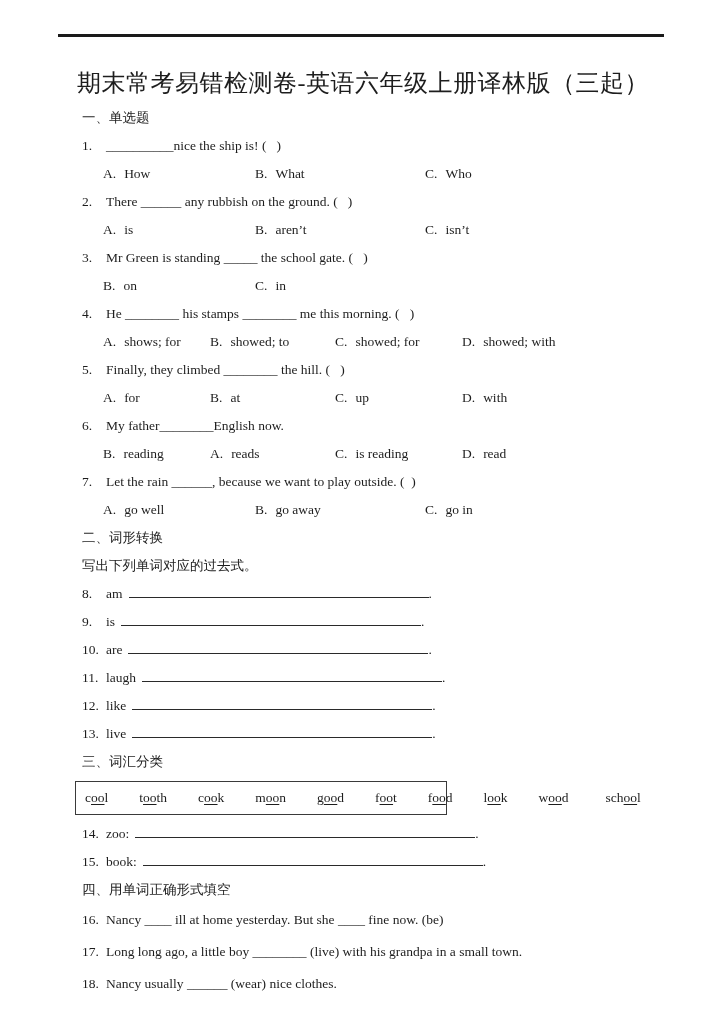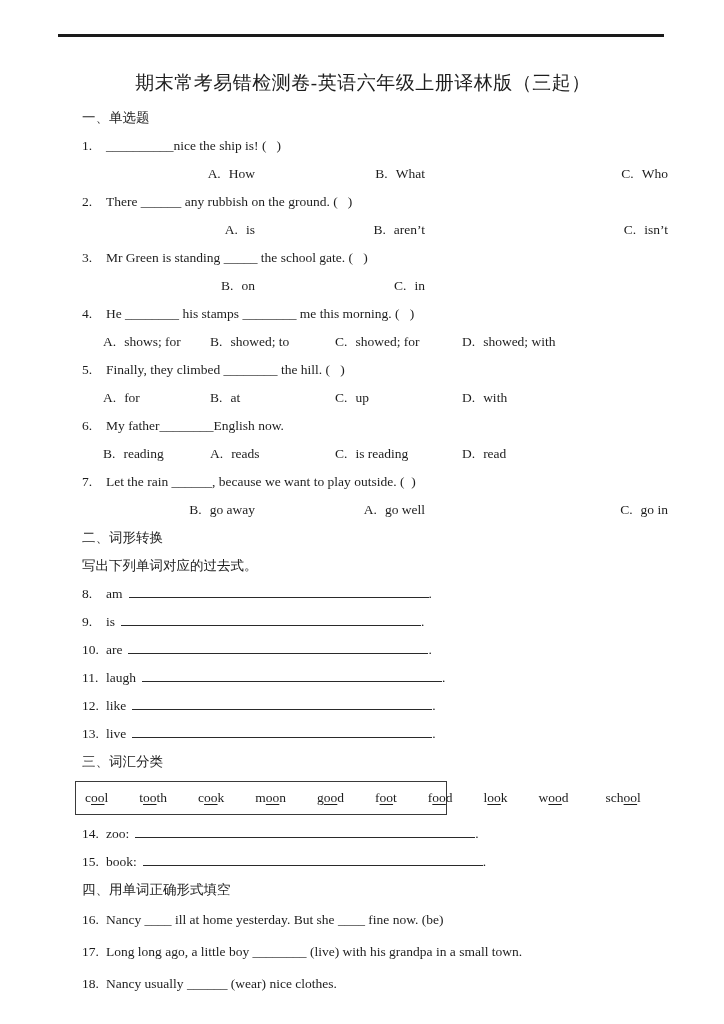--- a/index.html
+++ b/index.html
@@ -4,28 +4,28 @@
 <style>
   html,body { margin:0; padding:0; background:#e8e8e8; }
   .page {
     position:relative; width:724px; height:1024px; background:#ffffff;
     overflow:hidden; font-family:"Liberation Serif","DejaVu Serif",serif;
     color:#1d1d1d; font-size:13.5px; margin:0 auto;
   }
   .top-rule { position:absolute; top:34px; left:58px; width:606px; height:3px; background:#1a1a1a; }
   .content { position:absolute; top:62px; left:82px; width:586px; }
   .title-row {
-    height:42px; line-height:42px; text-align:center; font-size:19px;
+    height:42px; line-height:42px; text-align:center; font-size:24px;
     letter-spacing:0.5px; white-space:nowrap; margin-left:-24px;
   }
   .row { height:28px; line-height:28px; white-space:pre; }
   .row32 { height:32px; line-height:32px; }
   .q-num { display:inline-block; min-width:24px; }
   .opts { display:grid; padding-left:21px; height:28px; line-height:28px; }
-  .opts3 { grid-template-columns:152px 170px auto;text-align:right; }
+  .opts3 { grid-template-columns:152px 170px auto; }
   .opts4 { grid-template-columns:107px 125px 127px auto; }
   .opt { white-space:pre; }
   .opt-label { margin-right:8px; }
   .fill-blank {
     display:inline-block; width:300px; height:14px; margin-left:6px;
     border-bottom:1px solid #2a2a2a; vertical-align:baseline;
   }
   .fill-blank.w340 { width:340px; }
   .word-box {
     border:1.5px solid #3a3a3a; width:352px; margin:5px 0 5px -7px;
@@ -84,22 +84,22 @@
     <div class="row"><span class="q-num">6.</span><span>My father________English now.</span></div>
     <div class="opts opts4">
       <span class="opt"><span class="opt-label">B.</span><span>reading</span></span>
       <span class="opt"><span class="opt-label">A.</span><span>reads</span></span>
       <span class="opt"><span class="opt-label">C.</span><span>is reading</span></span>
       <span class="opt"><span class="opt-label">D.</span><span>read</span></span>
     </div>
 
     <div class="row"><span class="q-num">7.</span><span>Let the rain ______, because we want to play outside. (&nbsp;&nbsp;)</span></div>
     <div class="opts opts3">
+      <span class="opt"><span class="opt-label">A.</span><span>go well</span></span>
       <span class="opt"><span class="opt-label">B.</span><span>go away</span></span>
-      <span class="opt"><span class="opt-label">A.</span><span>go well</span></span>
       <span class="opt"><span class="opt-label">C.</span><span>go in</span></span>
     </div>
 
     <div class="row">二、词形转换</div>
     <div class="row">写出下列单词对应的过去式。</div>
 
     <div class="row"><span class="q-num">8.</span><span>am</span><span class="fill-blank"></span><span>.</span></div>
     <div class="row"><span class="q-num">9.</span><span>is</span><span class="fill-blank"></span><span>.</span></div>
     <div class="row"><span class="q-num">10.</span><span>are</span><span class="fill-blank"></span><span>.</span></div>
     <div class="row"><span class="q-num">11.</span><span>laugh</span><span class="fill-blank"></span><span>.</span></div>

